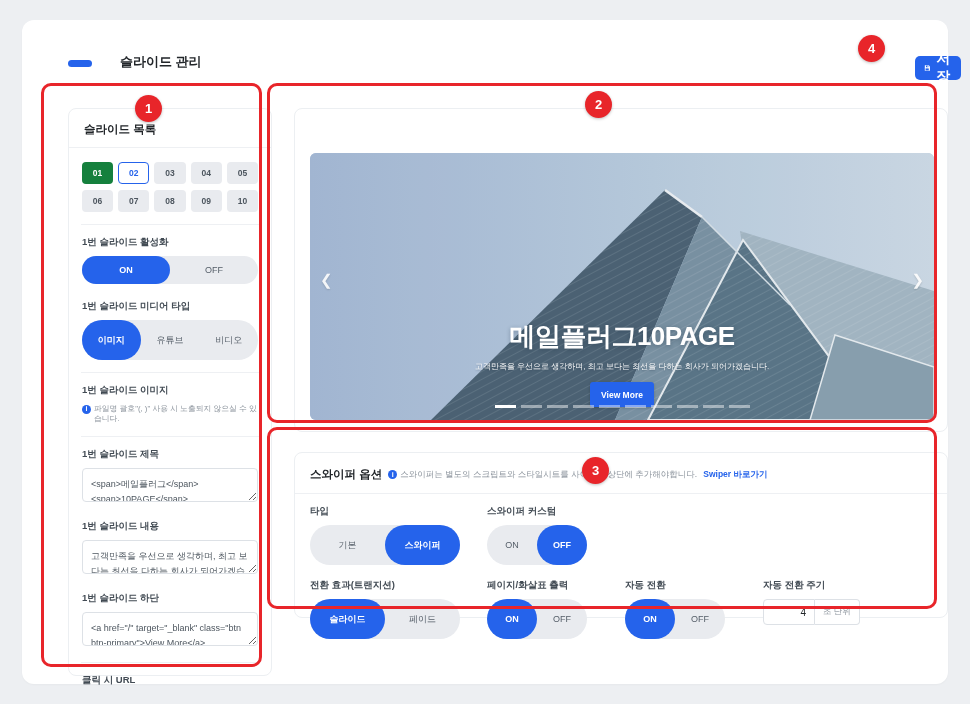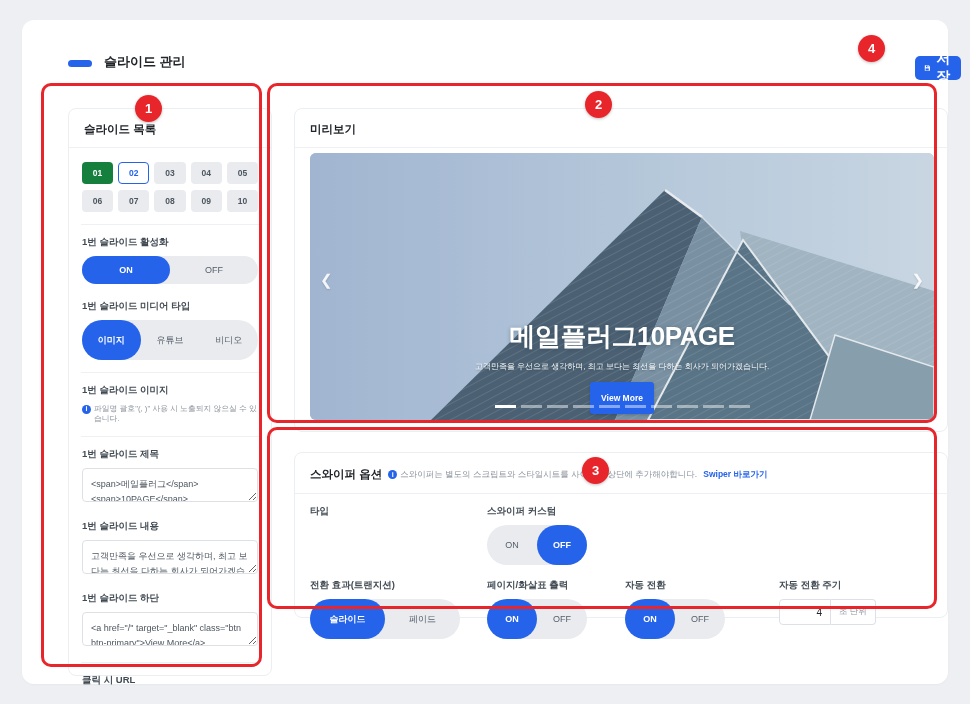--- a/index.html
+++ b/index.html
@@ -2,21 +2,21 @@
 <html><head>
 <meta charset="utf-8">
 <style>
   html,body{margin:0;padding:0;}
   body{width:970px;height:704px;background:#edeff2;font-family:"Liberation Sans","DejaVu Sans",sans-serif;position:relative;overflow:hidden;}
   .page{position:absolute;inset:0;}
   .card{position:absolute;left:22px;top:20px;width:926px;height:664px;background:#fff;border-radius:12px;box-shadow:0 1px 2px rgba(0,0,0,.03);}
 
   
   .hdr-dash{position:absolute;left:46px;top:40px;width:24px;height:7px;border-radius:4px;background:#2563eb;}
-  .hdr-title{position:absolute;left:82px;top:33px;font-size:13px;font-weight:bold;color:#212529;}
+  .hdr-title{position:absolute;left:98px;top:33px;font-size:13px;font-weight:bold;color:#212529;}
   .hdr-sub{position:absolute;left:82px;top:54px;font-size:10px;color:#6b7480;}
   .save-btn{position:absolute;left:893px;top:36px;height:24px;padding:0 9px;background:#2563eb;border:none;border-radius:5px;color:#fff;font-size:14px;font-weight:bold;display:flex;align-items:center;gap:4px;cursor:pointer;}
   .save-btn svg{display:block;}
 
   
   .panel{position:absolute;background:#fff;border:1px solid #eceff2;border-radius:8px;box-sizing:border-box;}
   .panel-h{font-size:11.5px;font-weight:bold;color:#212529;padding:13px 15px 10px;border-bottom:1px solid #eef0f3;}
   #sidebar{left:46px;top:88px;width:204px;height:568px;}
   #preview{left:272px;top:88px;width:654px;height:324px;}
   #options{left:272px;top:432px;width:654px;height:166px;}
@@ -42,21 +42,21 @@
   .info-ic{display:inline-flex;width:9px;height:9px;border-radius:50%;background:#2563eb;color:#fff;font-size:7px;font-weight:bold;align-items:center;justify-content:center;flex:0 0 auto;font-style:normal;margin-top:0.5px;}
 
   textarea.field{width:100%;height:34px;box-sizing:border-box;border:1px solid #dde1e6;border-radius:4px;padding:8px 8px 0;font-size:9px;line-height:15px;color:#4d565f;resize:vertical;font-family:"Liberation Sans","DejaVu Sans",sans-serif;overflow:hidden;background:#fff;}
 
   
   .slide{position:absolute;left:15px;top:44px;width:624px;height:267px;border-radius:6px;overflow:hidden;background:#b6c8de;}
   .slide svg{position:absolute;inset:0;display:block;}
   .slide-center{position:absolute;left:0;right:0;top:166px;text-align:center;color:#fff;}
   .slide-title{font-size:26px;font-weight:800;letter-spacing:-0.5px;text-shadow:0 1px 4px rgba(20,40,60,.35);}
   .slide-desc{font-size:8px;margin-top:7px;opacity:.96;text-shadow:0 1px 2px rgba(20,40,60,.4);}
-  .slide-btn{display:inline-flex;align-items:center;justify-content:center;margin-top:10px;height:32px;padding:0 11px;background:#2563eb;border-radius:3px;font-size:8.5px;font-weight:bold;color:#fff;cursor:pointer;box-shadow:0 1px 3px rgba(0,0,0,.2);}
+  .slide-btn{display:inline-flex;align-items:center;justify-content:center;margin-top:10px;height:25px;padding:0 11px;background:#2563eb;border-radius:3px;font-size:8.5px;font-weight:bold;color:#fff;cursor:pointer;box-shadow:0 1px 3px rgba(0,0,0,.2);}
   .pager{position:absolute;left:0;right:0;top:252px;display:flex;justify-content:center;gap:5px;}
   .pager i{width:21px;height:2.5px;background:rgba(255,255,255,.45);display:block;cursor:pointer;}
   .pager i.on{background:#fff;}
   .chev{position:absolute;top:118px;font-size:15px;color:rgba(255,255,255,.9);cursor:pointer;text-shadow:0 1px 2px rgba(0,0,0,.15);font-weight:bold;}
   .chev.l{left:10px;} .chev.r{right:10px;}
 
   
   .opt-h{display:flex;align-items:center;gap:6px;padding:14px 15px 11px;border-bottom:1px solid #eef0f3;}
   .opt-h .t{font-size:11.5px;font-weight:bold;color:#212529;}
   .opt-h .n{font-size:8.5px;color:#8b939c;display:flex;align-items:center;gap:3px;}
@@ -144,21 +144,20 @@
         <div class="divider"></div>
 
         <div class="lbl">클릭 시 URL</div>
         
 
         
       </div>
     </aside>
 
     <section class="panel" id="preview">
-      <div class="panel-h">미리보기</div>
       <div class="slide">
         <svg viewBox="0 0 624 267" width="624" height="267" preserveAspectRatio="none">
           <defs>
             <linearGradient id="sky" x1="0" y1="0" x2="1" y2="0">
               <stop offset="0" stop-color="#a9bedb"></stop>
                 <stop offset="0.55" stop-color="#bed2e4"></stop>
                 <stop offset="1" stop-color="#d3e1ec"></stop>
             </linearGradient>
             <pattern id="win" width="7" height="7" patternUnits="userSpaceOnUse" patternTransform="rotate(62)">
               <rect width="7" height="7" fill="none"></rect>
@@ -207,20 +206,24 @@
         <span class="n">
           <i class="info-ic">i</i>
           <span>스와이퍼는 별도의 스크립트와 스타일시트를 사이트 최상단에 추가해야합니다.</span>
         </span>
         <a>Swiper 바로가기</a>
       </div>
 
       <div class="opt-row">
         <div class="fgroup w150">
           <div class="lbl">타입</div>
+          <div class="seg small">
+            <div class="opt">기본</div>
+            <div class="opt active">스와이퍼</div>
+          </div>
         </div>
         <div class="fgroup w100" style="margin-left:13px;">
           <div class="lbl">스와이퍼 커스텀</div>
           <div class="seg small">
             <div class="opt">ON</div>
             <div class="opt active">OFF</div>
           </div>
         </div>
       </div>
 
@@ -239,21 +242,21 @@
             <div class="opt">OFF</div>
           </div>
         </div>
         <div class="fgroup w100" style="margin-left:24px;">
           <div class="lbl">자동 전환</div>
           <div class="seg small">
             <div class="opt active">ON</div>
             <div class="opt">OFF</div>
           </div>
         </div>
-        <div class="fgroup" style="margin-left:40px;">
+        <div class="fgroup" style="margin-left:24px;">
           <div class="lbl">자동 전환 주기</div>
           <div class="ivgroup">
             <input value="4" style="">
             <span class="unit">초 단위</span>
           </div>
         </div>
       </div>
     </section>
   </div>
 

